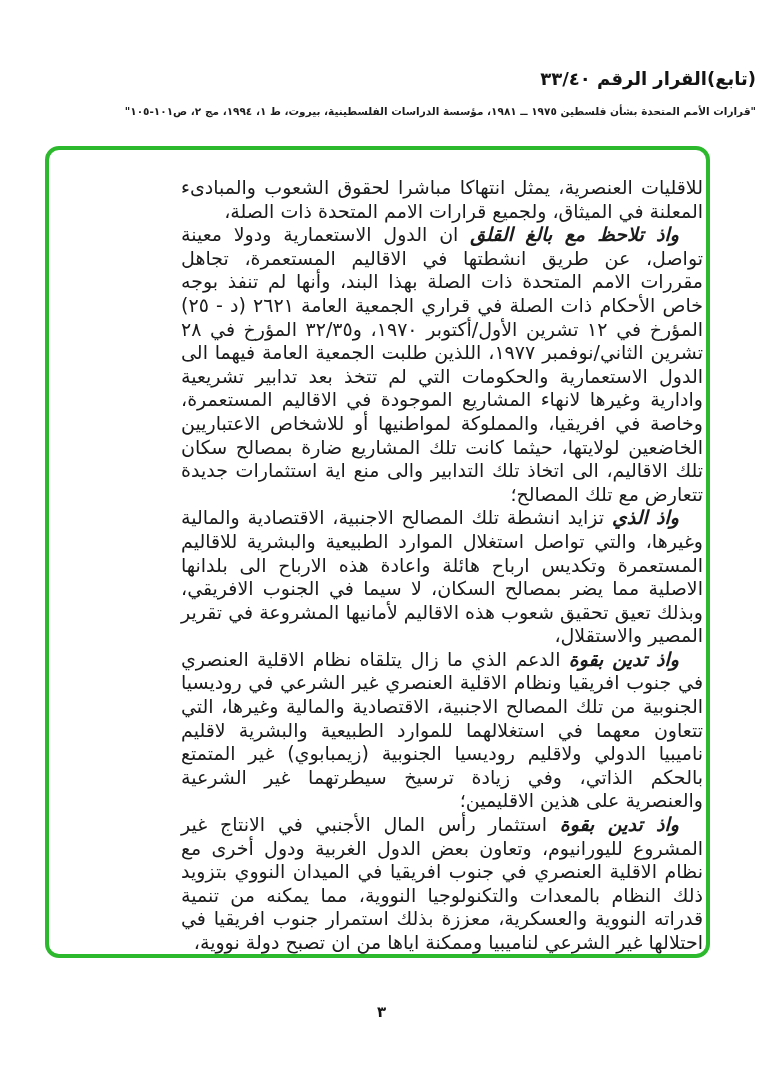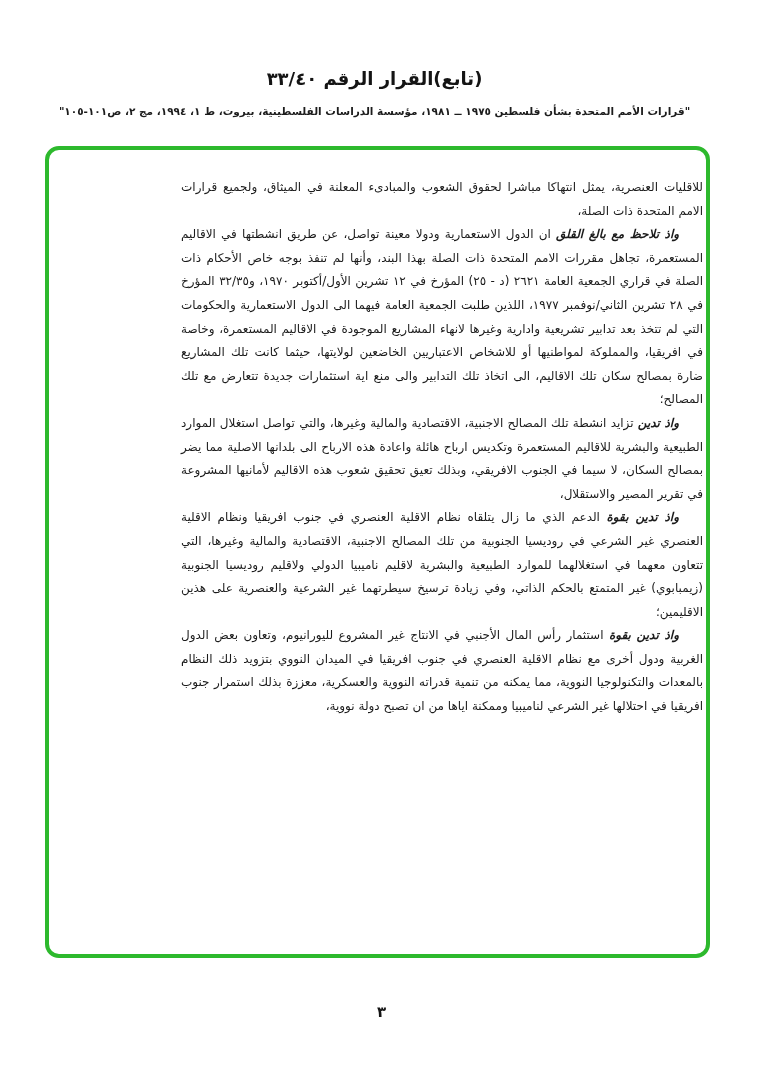--- a/index.html
+++ b/index.html
@@ -13,22 +13,21 @@
     height: 1082px;
     background: #ffffff;
     direction: rtl;
     font-family: "DejaVu Sans", sans-serif;
     overflow: hidden;
   }
   .header {
     position: absolute;
     top: 68px;
     left: 0;
-    right: 14px;
-    text-align: center;
+    right: 7px;
   }
   .doc-title {
     font-size: 18px;
     font-weight: bold;
     color: #141414;
     letter-spacing: 0.3px;
   }
   .doc-source {
     margin-top: 16px;
     font-size: 10.5px;
@@ -46,21 +45,21 @@
     box-sizing: border-box;
   }
   .content {
     position: absolute;
     top: 176px;
     right: 60px;
     width: 522px;
   }
   .content p {
     margin: 0;
-    font-size: 12px;
+    font-size: 19px;
     line-height: 23.6px;
     text-align: justify;
     color: #1b1b1b;
   }
   .content p.indent {
     text-indent: 24px;
   }
   .lead {
     font-weight: bold;
     font-style: italic;
@@ -91,21 +90,21 @@
   <div class="frame" style="border-color: rgb(45, 185, 45);"></div>
 
   <div class="content">
     <p>
       <span class="lead"></span><span>للاقليات العنصرية، يمثل انتهاكا مباشرا لحقوق الشعوب والمبادىء المعلنة في الميثاق، ولجميع قرارات الامم المتحدة ذات الصلة،</span>
     </p>
     <p class="indent">
       <span class="lead">واذ تلاحظ مع بالغ القلق</span><span> ان الدول الاستعمارية ودولا معينة تواصل، عن طريق انشطتها في الاقاليم المستعمرة، تجاهل مقررات الامم المتحدة ذات الصلة بهذا البند، وأنها لم تنفذ بوجه خاص الأحكام ذات الصلة في قراري الجمعية العامة ٢٦٢١ (د - ٢٥) المؤرخ في ١٢ تشرين الأول/أكتوبر ١٩٧٠، و٣٢/٣٥ المؤرخ في ٢٨ تشرين الثاني/نوفمبر ١٩٧٧، اللذين طلبت الجمعية العامة فيهما الى الدول الاستعمارية والحكومات التي لم تتخذ بعد تدابير تشريعية وادارية وغيرها لانهاء المشاريع الموجودة في الاقاليم المستعمرة، وخاصة في افريقيا، والمملوكة لمواطنيها أو للاشخاص الاعتباريين الخاضعين لولايتها، حيثما كانت تلك المشاريع ضارة بمصالح سكان تلك الاقاليم، الى اتخاذ تلك التدابير والى منع اية استثمارات جديدة تتعارض مع تلك المصالح؛</span>
     </p>
     <p class="indent">
-      <span class="lead">واذ تدين</span><span> تزايد انشطة تلك المصالح الاجنبية، الاقتصادية والمالية وغيرها، والتي تواصل استغلال الموارد الطبيعية والبشرية للاقاليم المستعمرة وتكديس ارباح هائلة واعادة هذه الارباح الى بلدانها الاصلية مما يضر بمصالح السكان، لا سيما في الجنوب الافريقي، وبذلك تعيق تحقيق شعوب هذه الاقاليم لأمانيها المشروعة في تقرير المصير والاستقلال،</span>
+      <span class="lead">واذ الذي</span><span> تزايد انشطة تلك المصالح الاجنبية، الاقتصادية والمالية وغيرها، والتي تواصل استغلال الموارد الطبيعية والبشرية للاقاليم المستعمرة وتكديس ارباح هائلة واعادة هذه الارباح الى بلدانها الاصلية مما يضر بمصالح السكان، لا سيما في الجنوب الافريقي، وبذلك تعيق تحقيق شعوب هذه الاقاليم لأمانيها المشروعة في تقرير المصير والاستقلال،</span>
     </p>
     <p class="indent">
       <span class="lead">واذ تدين بقوة</span><span> الدعم الذي ما زال يتلقاه نظام الاقلية العنصري في جنوب افريقيا ونظام الاقلية العنصري غير الشرعي في روديسيا الجنوبية من تلك المصالح الاجنبية، الاقتصادية والمالية وغيرها، التي تتعاون معهما في استغلالهما للموارد الطبيعية والبشرية لاقليم ناميبيا الدولي ولاقليم روديسيا الجنوبية (زيمبابوي) غير المتمتع بالحكم الذاتي، وفي زيادة ترسيخ سيطرتهما غير الشرعية والعنصرية على هذين الاقليمين؛</span>
     </p>
     <p class="indent">
       <span class="lead">واذ تدين بقوة</span><span> استثمار رأس المال الأجنبي في الانتاج غير المشروع لليورانيوم، وتعاون بعض الدول الغربية ودول أخرى مع نظام الاقلية العنصري في جنوب افريقيا في الميدان النووي بتزويد ذلك النظام بالمعدات والتكنولوجيا النووية، مما يمكنه من تنمية قدراته النووية والعسكرية، معززة بذلك استمرار جنوب افريقيا في احتلالها غير الشرعي لناميبيا وممكنة اياها من ان تصبح دولة نووية،</span>
     </p>
   </div>
 
   <div class="footer">

